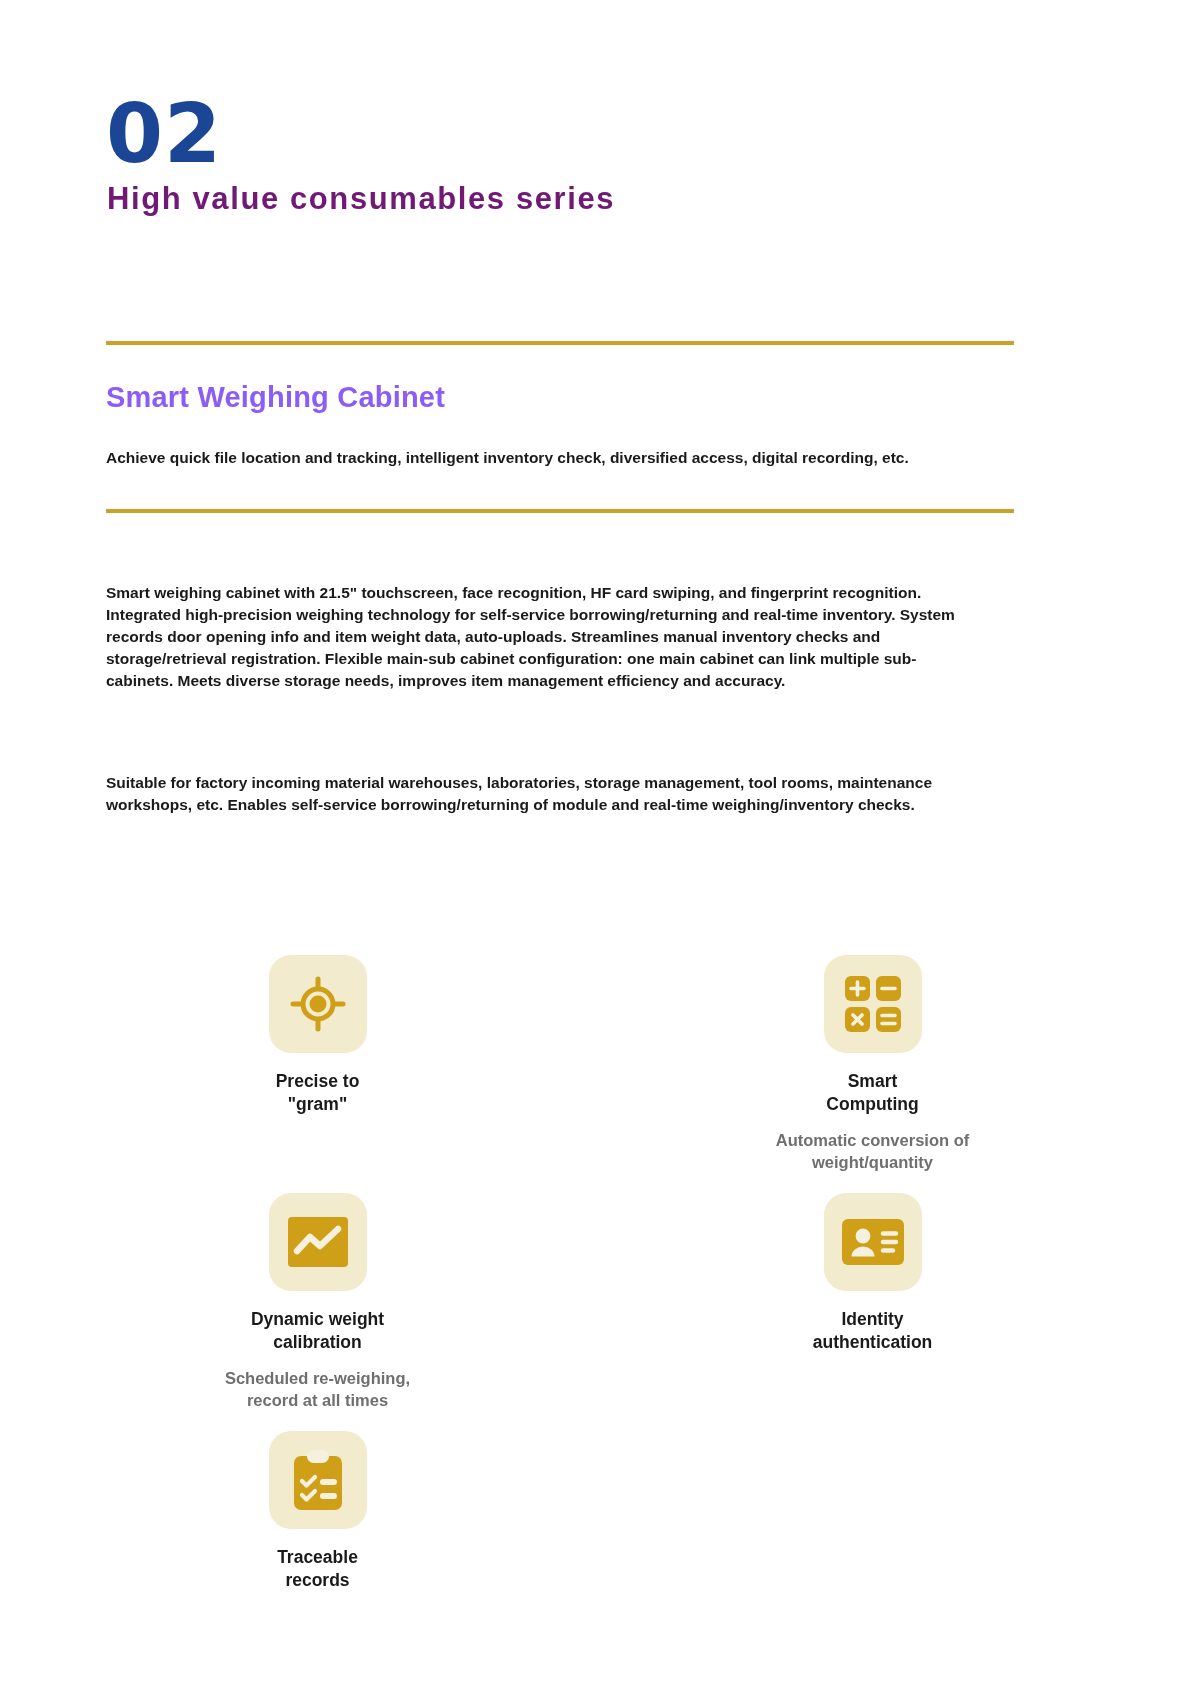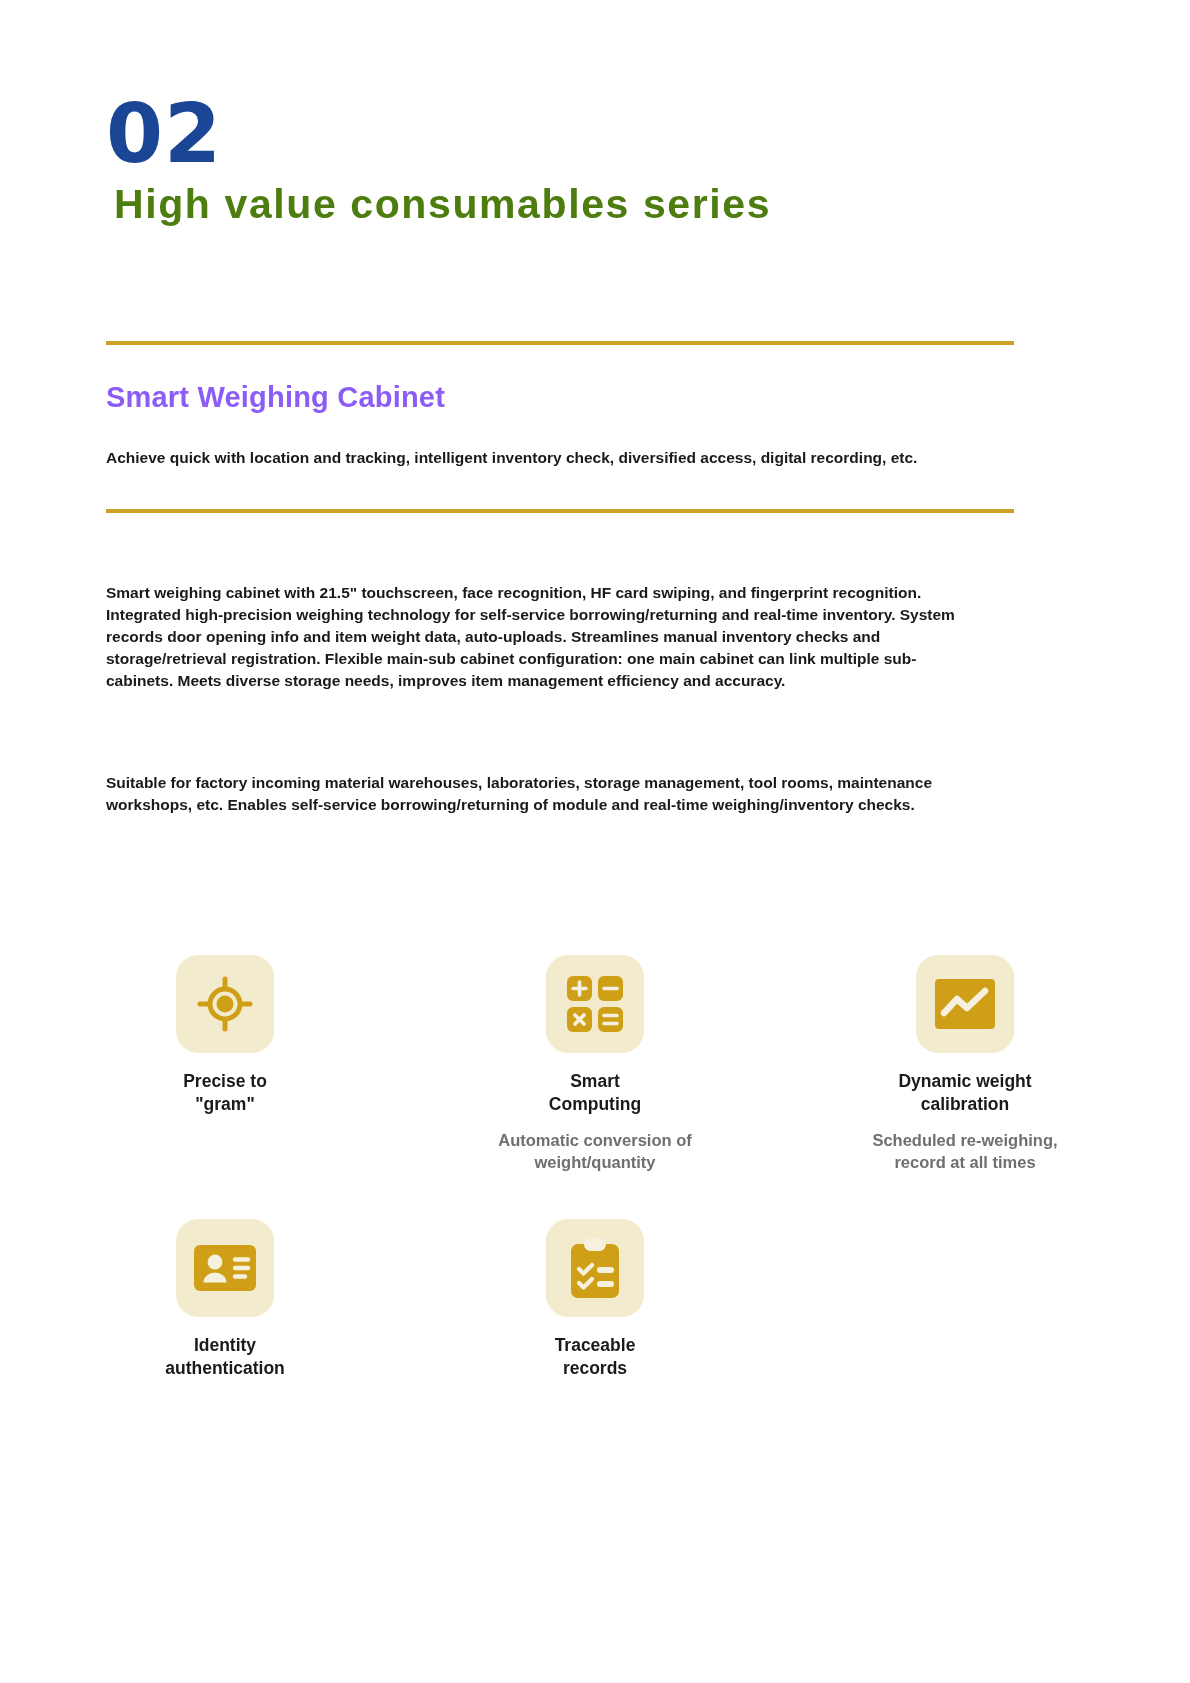--- a/index.html
+++ b/index.html
@@ -35,25 +35,25 @@
     font-family: "DejaVu Sans", sans-serif;
     font-size: 82px;
     line-height: 0.92;
     font-weight: 700;
     color: #1b4595;
     letter-spacing: 1px;
     margin: 0 0 10px 0;
   }
   .section-title {
     font-family: "Liberation Sans", sans-serif;
-    font-size: 41px;
-    font-weight: 700;
-    color: #4d7c0f;
+    font-size: 31px;
+    font-weight: 700;
+    color: #701a75;
     letter-spacing: 1.6px;
-    margin: 8px;
+    margin: 1px;
   }
 
   
   .rule {
     position: absolute;
     left: 106px;
     width: 908px;
     height: 4px;
     background: #c9a227;
   }
@@ -97,23 +97,23 @@
   .body-copy.p1 { top: 582px; }
   .body-copy.p2 { top: 772px; }
 
   
   .features {
     position: absolute;
     left: 40px;
     top: 955px;
     width: 1110px;
     display: grid;
-    grid-template-columns: repeat(3, 1fr);
+    grid-template-columns: repeat(2, 1fr);
     grid-template-rows: auto auto;
-    row-gap: 46px;
+    row-gap: 20px;
   }
   .feature {
     display: flex;
     flex-direction: column;
     align-items: center;
     text-align: center;
     padding: 0 12px;
     box-sizing: border-box;
   }
   .feature-icon {
@@ -151,21 +151,21 @@
 
   <div class="header">
     <div class="section-number">02</div>
     <h1 class="section-title">High value consumables series</h1>
   </div>
 
   <div class="rule rule-top"></div>
 
   <h2 class="product-title">Smart Weighing Cabinet</h2>
 
-  <p class="lead">Achieve quick with location and tracking, intelligent inventory check, diversified access, digital recording, etc.</p>
+  <p class="lead">Achieve quick file location and tracking, intelligent inventory check, diversified access, digital recording, etc.</p>
 
   <div class="rule rule-bottom"></div>
 
   <p class="body-copy p1">Smart weighing cabinet with 21.5" touchscreen, face recognition, HF card swiping, and fingerprint recognition. Integrated high-precision weighing technology for self-service borrowing/returning and real-time inventory. System records door opening info and item weight data, auto-uploads. Streamlines manual inventory checks and storage/retrieval registration. Flexible main-sub cabinet configuration: one main cabinet can link multiple sub-cabinets. Meets diverse storage needs, improves item management efficiency and accuracy.</p>
 
   <p class="body-copy p2">Suitable for factory incoming material warehouses, laboratories, storage management, tool rooms, maintenance workshops, etc. Enables self-service borrowing/returning of module and real-time weighing/inventory checks.</p>
 
   <div class="features">
 
     <div class="feature">

